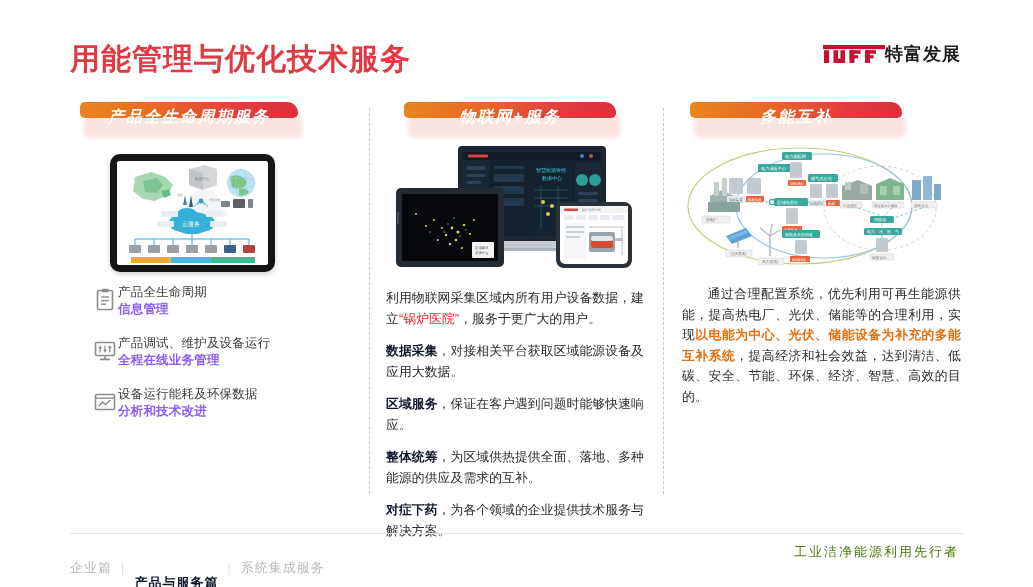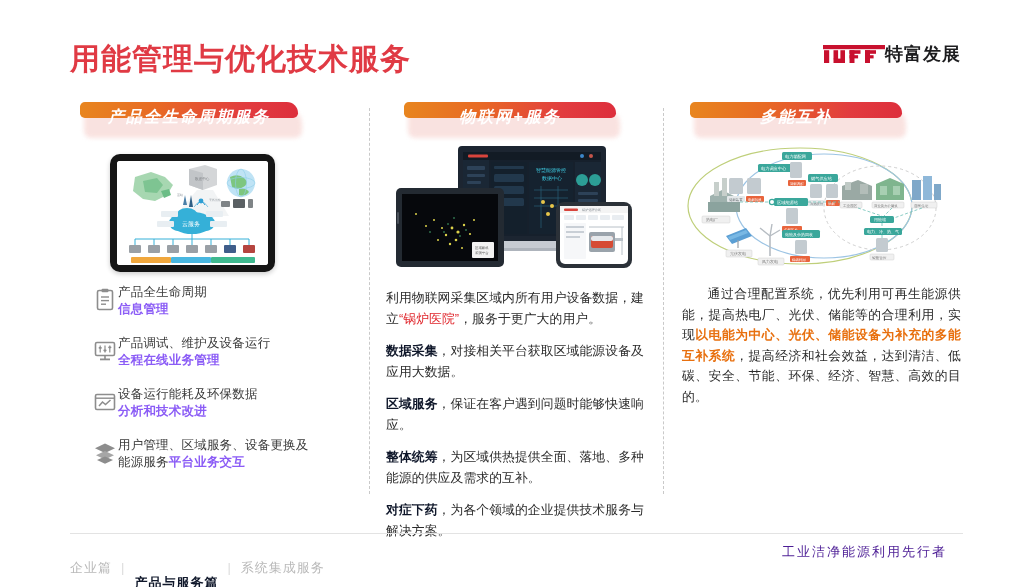--- a/index.html
+++ b/index.html
@@ -232,24 +232,24 @@
     align-items: center;
     gap: 9px;
     font-size: 13px;
     letter-spacing: 1px;
   }
   .footer-nav .item { color: #b9b9b9; }
   .footer-nav .item.active { color: #0f172a; font-weight: bold; margin-top: 31px; }
   .footer-nav .sep { color: #dcdcdc; }
   .footer-tagline {
     position: absolute;
-    right: 16px;
+    right: 4px;
     top: 0;
     font-size: 13px;
-    color: #4c1d95;
+    color: #4d7c0f;
     letter-spacing: 2px;
   }
 </style>
 </head>
 <body>
 
 <div class="slide">
 
   <div class="header">
     <div class="page-title">用能管理与优化技术服务</div>
@@ -403,33 +403,20 @@
               <line x1="3.5" y1="9.2" x2="22.5" y2="9.2" stroke="#8d8d8d" stroke-width="1.4"></line>
               <polyline points="7,17 10.5,13 13.5,15.5 18.5,11" fill="none" stroke="#8d8d8d" stroke-width="1.5"></polyline>
             </svg>
           </span>
           <span class="feature-text">
             <span>设备运行能耗及环保数据</span><br>
             <b>分析和技术改进</b>
           </span>
         </div>
 
-        <div class="feature">
-          <span class="feature-icon">
-            <svg width="26" height="26" viewBox="0 0 26 26">
-              <path d="M13 3.5 L23 8.2 L13 12.9 L3 8.2 Z" fill="#8d8d8d"></path>
-              <path d="M13 11 L22 15.2 L13 19.4 L4 15.2 Z" fill="#a6a6a6"></path>
-              <path d="M13 16.4 L21 20.1 L13 23.8 L5 20.1 Z" fill="#8d8d8d"></path>
-            </svg>
-          </span>
-          <span class="feature-text">
-            <span>用户管理、区域服务、设备更换及</span><br>
-            <span>能源服务</span><b>平台业务交互</b>
-          </span>
-        </div>
 
       </div>
     </div>
 
     <div class="divider"></div>
 
     <div class="col col-2">
       <div class="banner-wrap">
         <div class="banner-shadow b2s"></div>
         <div class="banner b2">物联网+服务</div>

